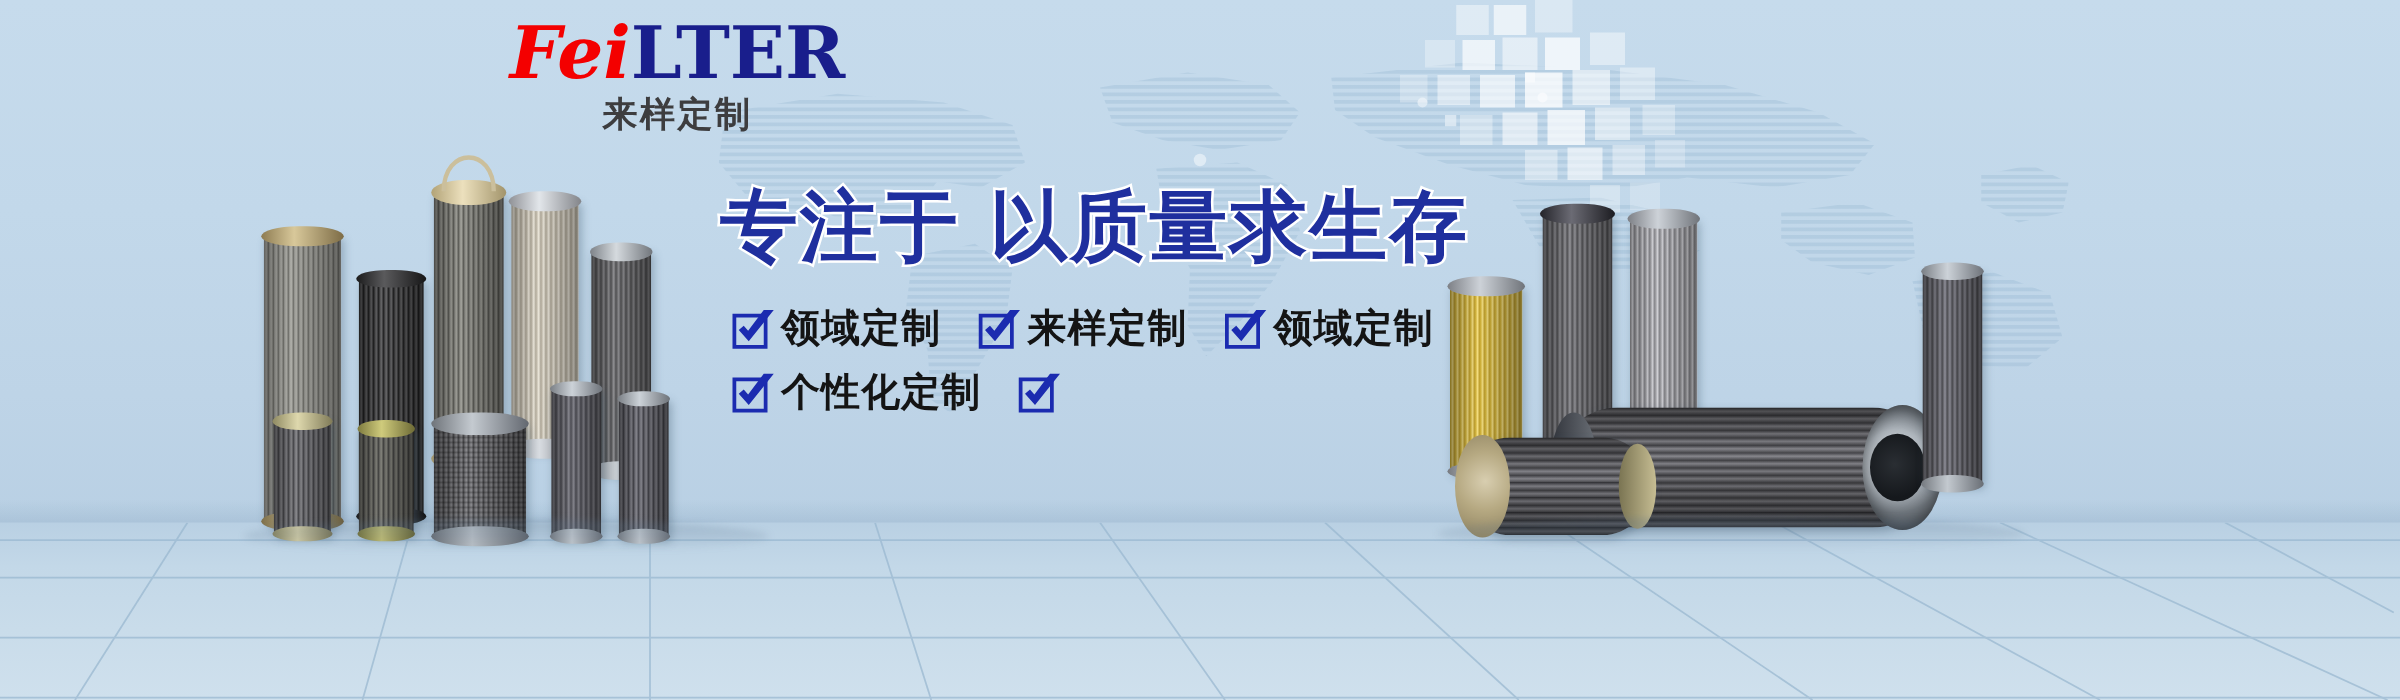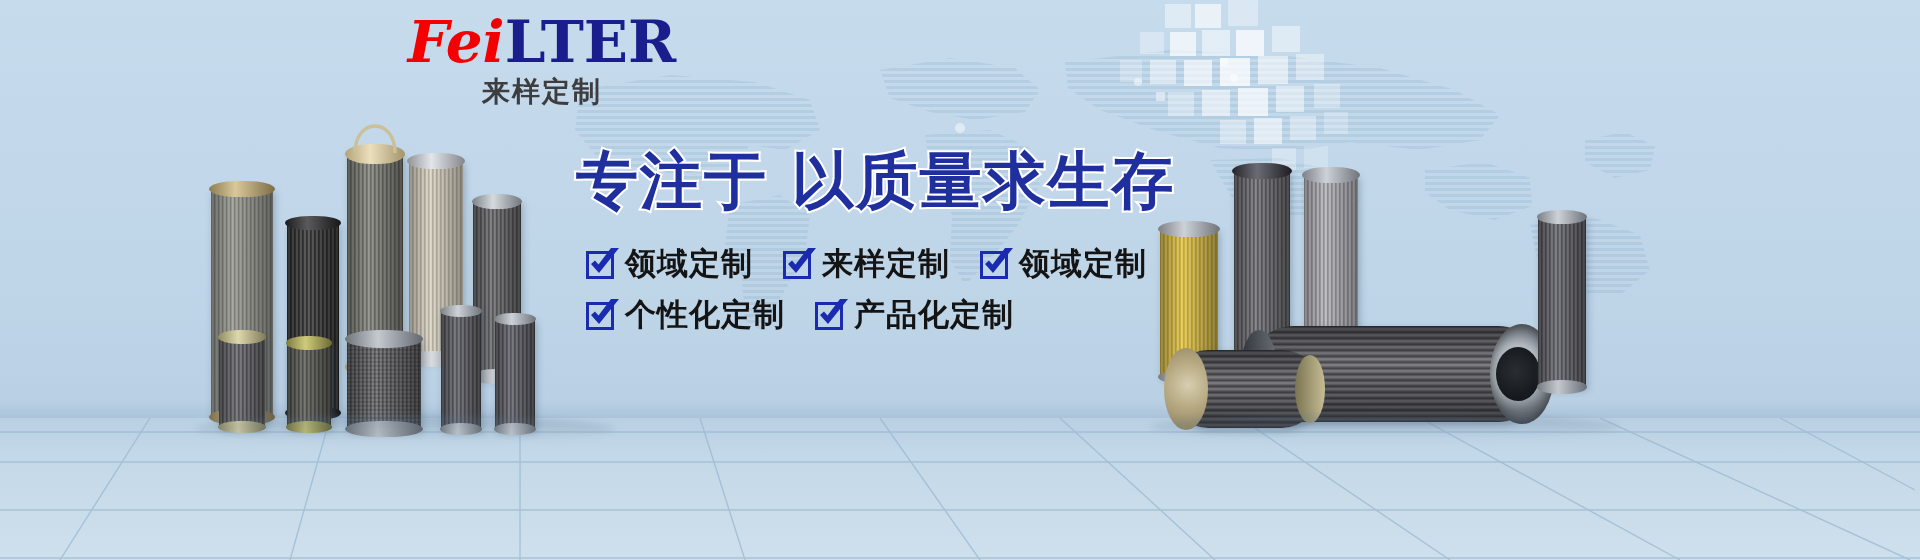--- a/index.html
+++ b/index.html
@@ -417,20 +417,19 @@
         </span>
         <span class="lbl">个性化定制</span>
       </div>
       <div class="feat">
         <span class="cb">
           <svg width="30" height="30" viewBox="0 0 30 30">
             <rect x="1.5" y="3.5" width="25" height="25" fill="none" stroke="#1b2bb0" stroke-width="3"></rect>
             <path d="M5,15 L13,24 L33,-1 L25,-1 L12.5,15.5 L9,11.5 Z" fill="#1b2bb0"></path>
           </svg>
         </span>
-        <span class="lbl">产品化定制</span>
       </div>
     </div>
 
   </div>
 
 
 </div>
 
 </body></html>

